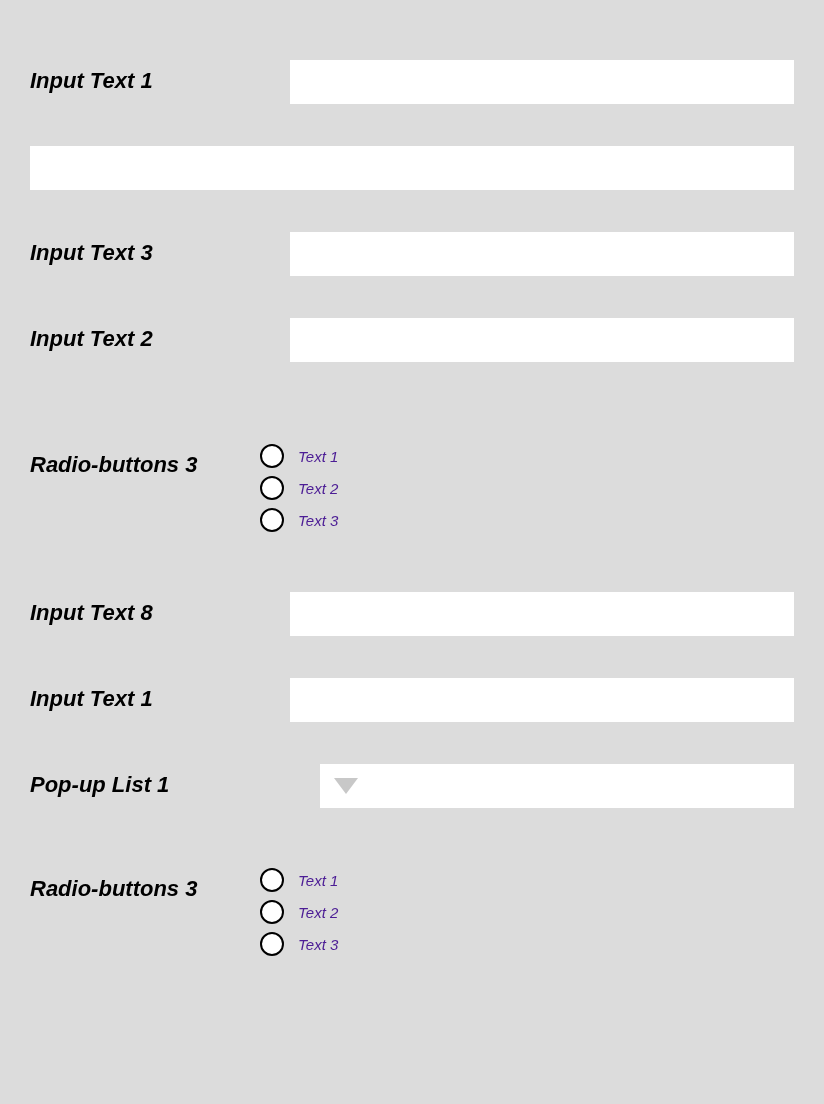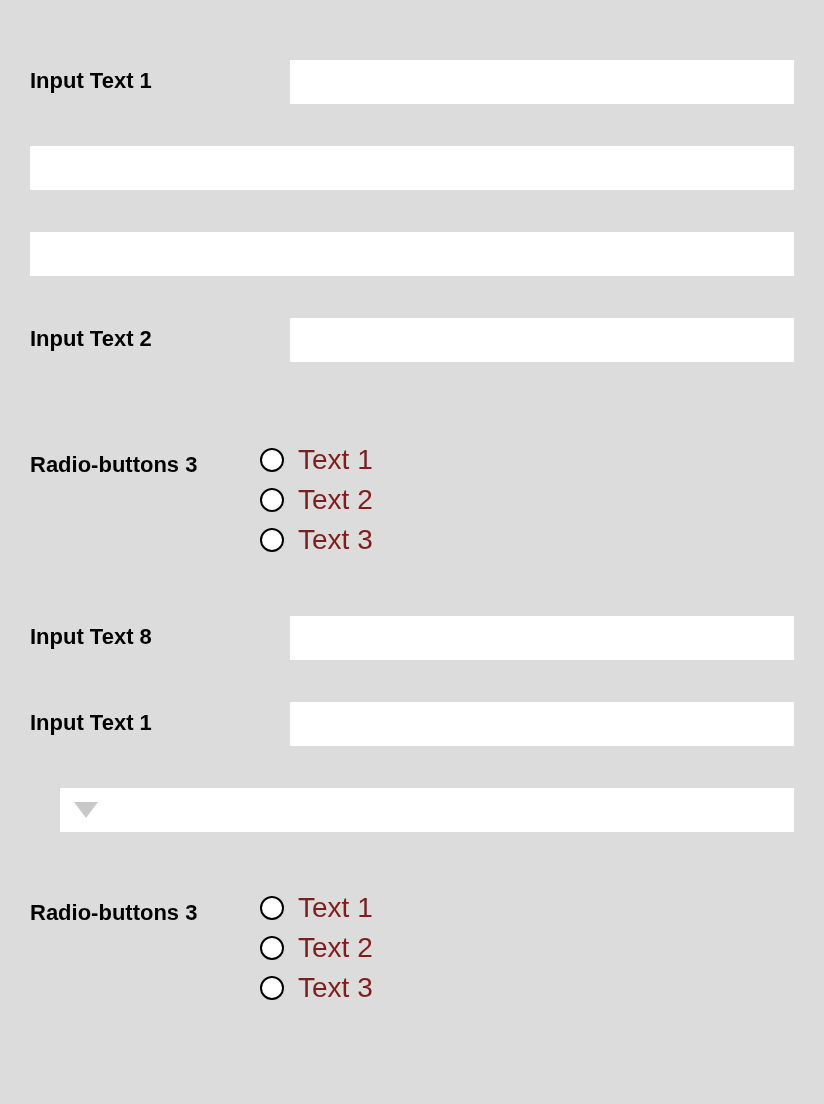--- a/index.html
+++ b/index.html
@@ -1,15 +1,15 @@
 <!DOCTYPE html>
 <html><head>
 <meta charset="utf-8">
 <style>
-  * { box-sizing: border-box; margin: 0; padding: 0; }
+  * { box-sizing: border-box; margin: 0; padding: 0; font-style: italic; }
   body {
     background: #dcdcdc;
     font-family: Arial, Helvetica, sans-serif;
     width: 824px;
     height: 1104px;
     padding: 60px 30px 30px 30px;
   }
   .form-row {
     display: flex;
     align-items: flex-start;
@@ -52,22 +52,22 @@
   }
   .radio-circle {
     width: 24px;
     height: 24px;
     border: 2px solid #000;
     border-radius: 50%;
     background: #fff;
     flex-shrink: 0;
   }
   .radio-label {
-    font-size: 28px;
-    color: #7f1d1d;
+    font-size: 15px;
+    color: #4c1d95;
   }
   .popup-row {
     margin-bottom: 60px;
   }
   .popup-select {
     flex: 1;
     height: 44px;
     background: #fff;
     border: none;
     display: flex;
@@ -90,20 +90,21 @@
 <div class="form-row">
   <div class="label">Input Text 1</div>
   <input class="text-input" type="text" value="" style="">
 </div>
 
 <div class="form-row">
   <input class="text-input" type="text" value="" style="">
 </div>
 
 <div class="form-row">
+  <div class="label">Input Text 3</div>
   <input class="text-input" type="text" value="" style="">
 </div>
 
 <div class="form-row">
   <div class="label">Input Text 2</div>
   <input class="text-input" type="text" value="" style="">
 </div>
 
 <div class="section-gap"></div>
 
@@ -129,20 +130,21 @@
   <div class="label">Input Text 8</div>
   <input class="text-input" type="text" value="" style="">
 </div>
 
 <div class="form-row">
   <div class="label">Input Text 1</div>
   <input class="text-input" type="text" value="" style="">
 </div>
 
 <div class="form-row popup-row">
+  <div class="label">Pop-up List 1</div>
   <div class="popup-select">
     <span class="dropdown-triangle"></span>
     <span></span>
   </div>
 </div>
 
 <div class="form-row radio-row">
   <div class="label">Radio-buttons 3</div>
   <div class="radio-group">
     <div class="radio-option">

